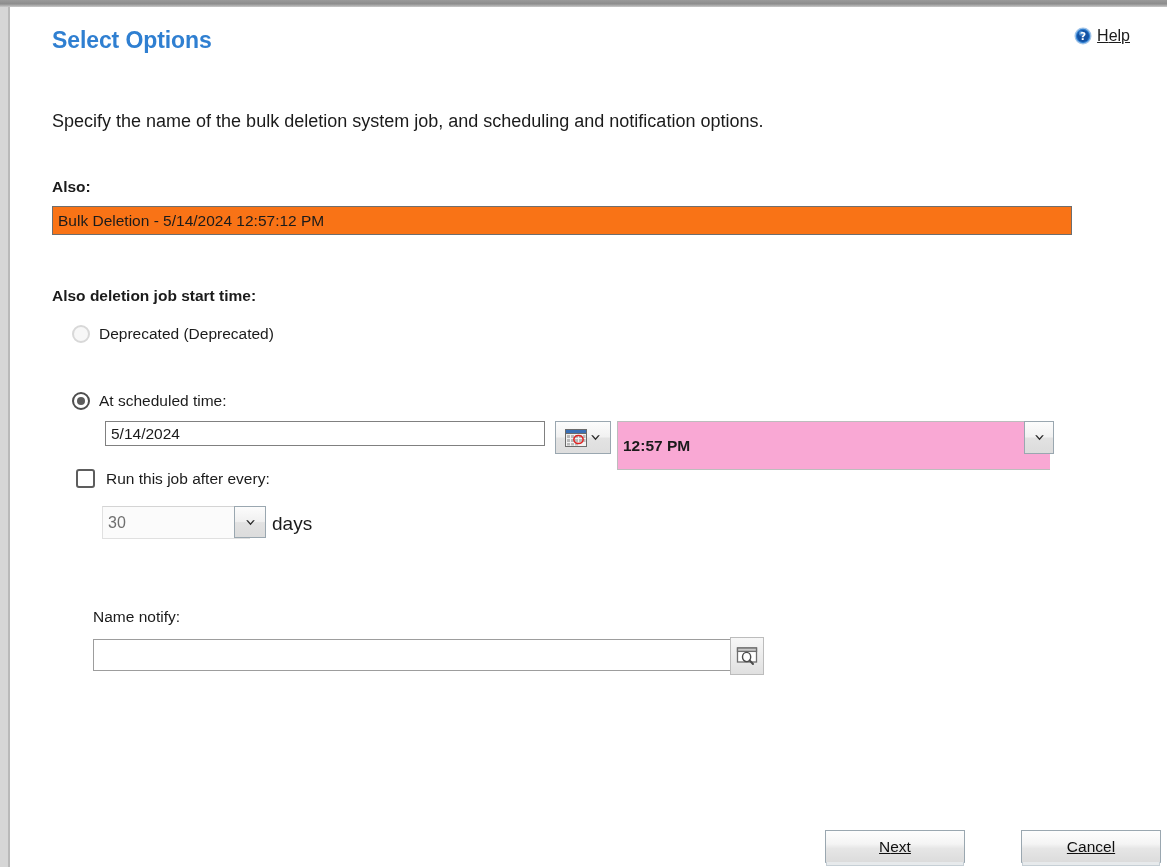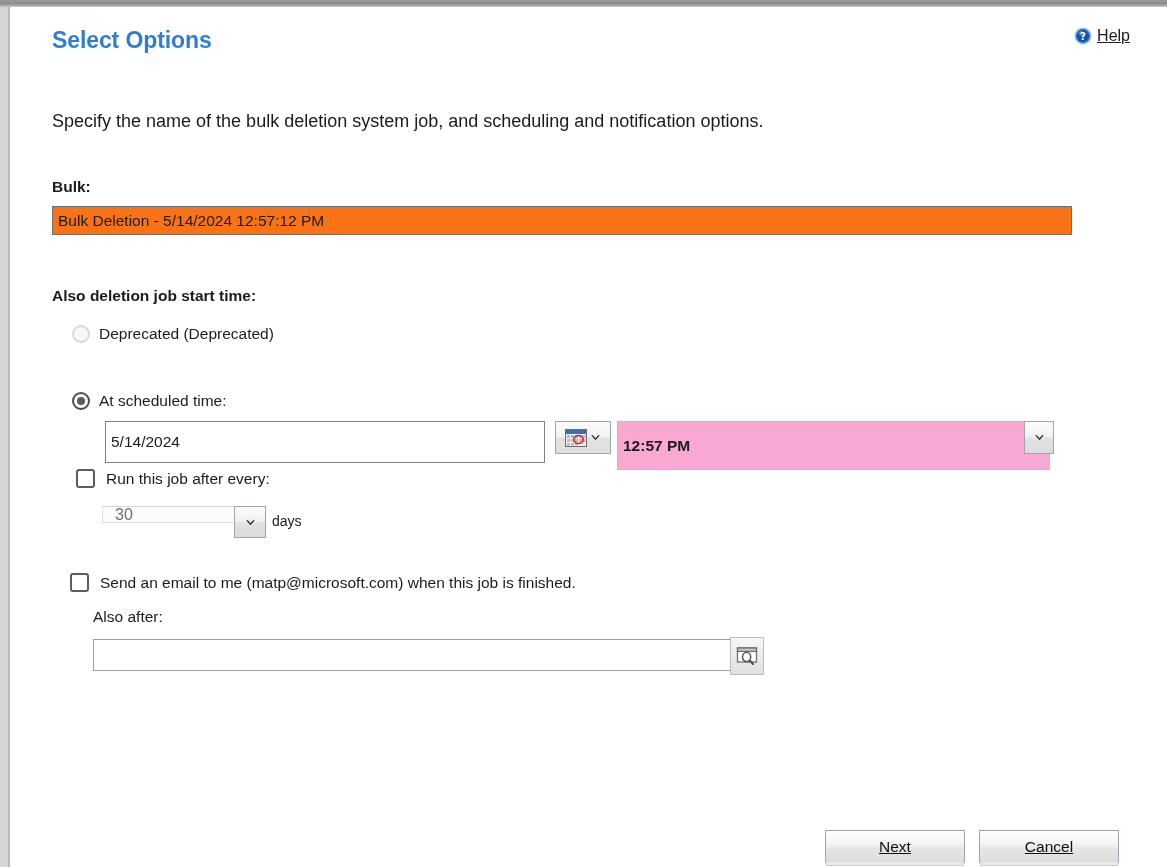--- a/index.html
+++ b/index.html
@@ -141,21 +141,21 @@
     width: 8px; height: 8px;
     border-radius: 50%;
     background: #5c5c5c;
   }
   .radio-label { font-size: 15.5px; color: #1b1b1b; }
 
   
   .date-input {
     position: absolute;
     left: 95px; top: 414px;
-    width: 440px; height: 42px;
+    width: 440px; height: 25px;
     box-sizing: border-box;
     border: 1px solid #808080;
     background: #ffffff;
     font-family: "Liberation Sans", sans-serif;
     font-size: 15.5px;
     color: #1b1b1b;
     padding: 0 5px;
     outline: none;
   }
   .cal-button {
@@ -217,45 +217,45 @@
     border-radius: 3px;
     background: #ffffff;
     flex: 0 0 auto;
     cursor: pointer;
   }
   .cb-label { font-size: 15.5px; color: #1b1b1b; white-space: nowrap; }
 
   .days-input {
     position: absolute;
     left: 92px; top: 499px;
-    width: 148px; height: 17px;
+    width: 148px; height: 33px;
     box-sizing: border-box;
     border: 1px solid #e0e0e0;
     border-top-color: #d4d4d4;
     background: #fbfbfb;
     font-family: "Liberation Sans", sans-serif;
     font-size: 16px;
     color: #6f6f6f;
-    padding: 0 12px;
+    padding: 0 5px;
     outline: none;
   }
   .days-dropdown {
     position: absolute;
     left: 224px; top: 499px;
     width: 32px; height: 32px;
     box-sizing: border-box;
     border: 1px solid #9aa7b0;
     background: linear-gradient(to bottom, #fcfcfc 0%, #f0f0f0 48%, #e2e2e2 52%, #dcdcdc 100%);
     display: flex; align-items: center; justify-content: center;
     cursor: pointer;
   }
   .days-unit {
     position: absolute;
     left: 262px; top: 506px;
-    font-size: 14px;
+    font-size: 19px;
     color: #1b1b1b;
   }
 
   
   .lbl-alsonotify {
     position: absolute;
     left: 83px; top: 601px;
     font-size: 15.5px;
     color: #1b1b1b;
   }
@@ -306,21 +306,21 @@
     position: absolute;
     left: 0; right: 0; bottom: -4px;
     height: 3px;
     background: #e7eaec;
     border-left: 1px solid #c6cfd5;
     border-right: 1px solid #c6cfd5;
     border-bottom: 1px solid #c6cfd5;
   }
   .btn-back   { left: 662px; }
   .btn-next   { left: 815px; }
-  .btn-cancel { left: 969px; justify-content: center; }
+  .btn-cancel { left: 1011px; justify-content: center; }
   .btn u { text-decoration: underline; }
   .btn span.tail { text-decoration: underline; }
 </style>
 </head>
 <body>
 
 <div class="top-band"></div>
 <div class="left-band"></div>
 <div class="left-band-inner"></div>
 
@@ -336,21 +336,21 @@
         <circle cx="9" cy="9" r="6" fill="#1452a3"></circle>
         <circle cx="7.2" cy="6.4" r="2.4" fill="#5ea2e0" opacity="0.75"></circle>
         <text x="9" y="13" font-family="DejaVu Sans, sans-serif" font-size="10.5" font-weight="bold" fill="#ffffff" text-anchor="middle">?</text>
       </svg>
     </span>
     <span class="help-text"><u>H</u><span class="rest">elp</span></span>
   </div>
 
   <div class="intro">Specify the name of the bulk deletion system job, and scheduling and notification options.</div>
 
-  <div class="lbl-name">Bulk:</div>
+  <div class="lbl-name">Also:</div>
   <input class="name-input" type="text" value="Bulk Deletion - 5/14/2024 12:57:12 PM" style="">
 
   <div class="lbl-starttime">Also deletion job start time:</div>
 
   <div class="radio-row r1">
     <span class="radio disabled"></span>
     <span class="radio-label">Deprecated (Deprecated)</span>
   </div>
 
   <div class="radio-row r2">
@@ -410,26 +410,22 @@
   <div class="days-dropdown">
     <span>
       <svg class="chev" viewBox="0 0 12 12" xmlns="http://www.w3.org/2000/svg">
         <path d="M2 4 L6 8.5 L10 4 L8.4 4 L6 6.6 L3.6 4 Z" fill="#2b2b2b"></path>
       </svg>
     </span>
   </div>
 
   <div class="days-unit">days</div>
 
-  <div class="cb-row email">
-    <span class="checkbox"></span>
-    <span class="cb-label">Send an email to me (matp@microsoft.com) when this job is finished.</span>
-  </div>
-
-  <div class="lbl-alsonotify">Also after:</div>
+
+  <div class="lbl-alsonotify">Name notify:</div>
 
   <input class="notify-input" type="text" value="" style="">
 
   <div class="lookup-button">
     <span>
       <svg class="lookup-glyph" viewBox="0 0 22 20" xmlns="http://www.w3.org/2000/svg">
         <rect x="1.5" y="2" width="19" height="14" fill="#ffffff" stroke="#6e6e6e" stroke-width="1.3"></rect>
         <rect x="1.5" y="2" width="19" height="3.4" fill="#c9c9c9" stroke="#6e6e6e" stroke-width="1.3"></rect>
         <ellipse cx="10.6" cy="11" rx="4.1" ry="4.6" fill="#ffffff" stroke="#4a4a4a" stroke-width="1.4"></ellipse>
         <path d="M13.6 14.4 L17 18" stroke="#4a4a4a" stroke-width="2" stroke-linecap="round"></path>

